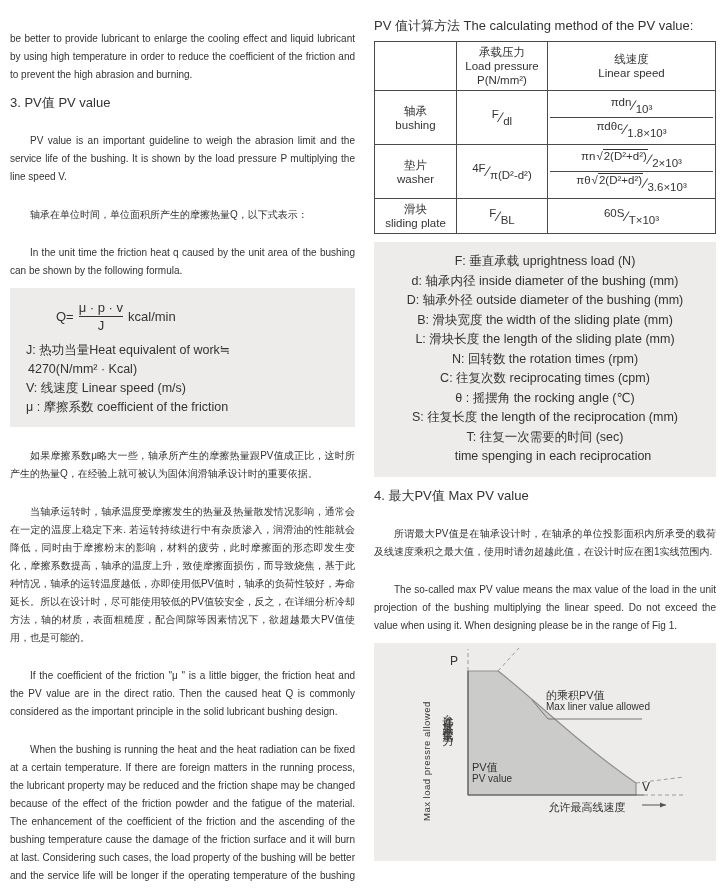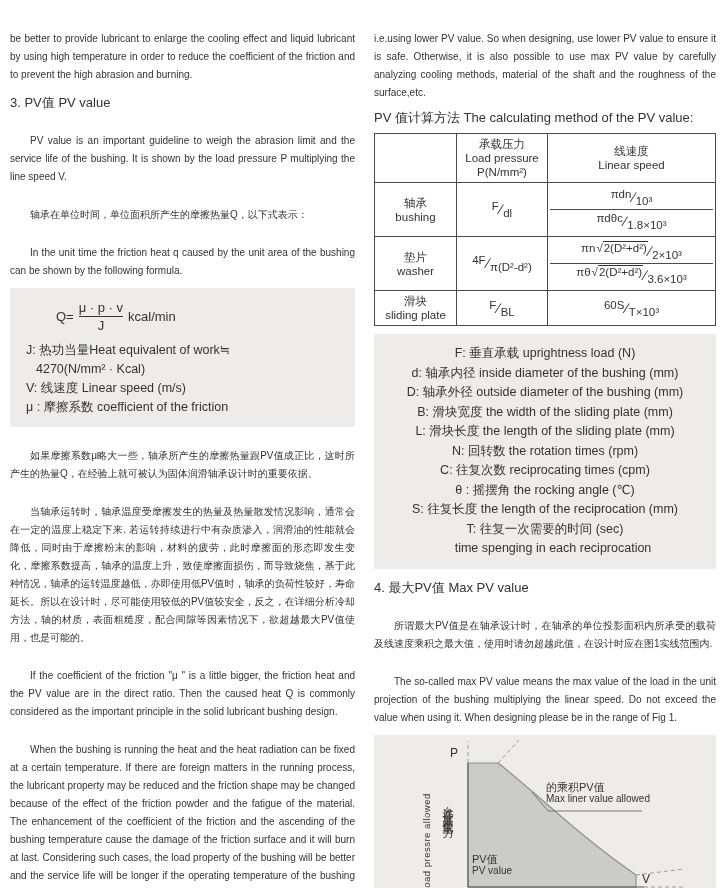--- a/index.html
+++ b/index.html
@@ -12,21 +12,21 @@
   p.body { font-size: 10px; line-height: 18px; text-align: justify; margin-bottom: 5px; margin-top: 20px; }
   p.ind { text-indent: 2em; }
   h3.sec { font-size: 13px; font-weight: normal; margin: 10px 0 9px 0; }
   .graybox { background: #edecea; padding: 10px 12px; margin: 8px 0 9px 0; font-size: 12.5px; }
 
   
   .fline { display: flex; align-items: center; margin: 2px 0 8px 34px; font-size: 13px; }
   .fracv { display: inline-flex; flex-direction: column; align-items: center; margin: 0 5px; }
   .fracv .bar { border-top: 1px solid #333; align-self: stretch; height: 0; margin: 1px 0; }
   .fnote { line-height: 19px; margin-left: 4px; }
-  .fnote.sub { margin-left: 14px; }
+  .fnote.sub { margin-left: 6px; }
 
   
   .tbl-title { font-size: 13px; margin: 7px 0 6px 0; }
   table.pv { border-collapse: collapse; width: 100%; table-layout: fixed; }
   table.pv td { border: 1px solid #4a4a4a; text-align: center; vertical-align: middle;
     font-size: 11.5px; line-height: 14px; padding: 3px 2px; }
   col.c1 { width: 82px; } col.c2 { width: 91px; }
   td.speedcell { padding: 0; }
   .srow { padding: 4px 2px; }
   .srow.first { border-bottom: 1px solid #4a4a4a; }
@@ -84,21 +84,20 @@
     <div class="fnote">μ : 摩擦系数 coefficient of the friction</div>
   </div>
 
   <p class="body ind">如果摩擦系数μ略大一些，轴承所产生的摩擦热量跟PV值成正比，这时所产生的热量Q，在经验上就可被认为固体润滑轴承设计时的重要依据。</p>
   <p class="body ind">当轴承运转时，轴承温度受摩擦发生的热量及热量散发情况影响，通常会在一定的温度上稳定下来. 若运转持续进行中有杂质渗入，润滑油的性能就会降低，同时由于摩擦粉末的影响，材料的疲劳，此时摩擦面的形态即发生变化，摩擦系数提高，轴承的温度上升，致使摩擦面损伤，而导致烧焦，基于此种情况，轴承的运转温度越低，亦即使用低PV值时，轴承的负荷性较好，寿命延长。所以在设计时，尽可能使用较低的PV值较安全，反之，在详细分析冷却方法，轴的材质，表面粗糙度，配合间隙等因素情况下，欲超越最大PV值使用，也是可能的。</p>
   <p class="body ind">If the coefficient of the friction "μ " is a little bigger, the friction heat and the PV value are in the direct ratio. Then the caused heat Q is commonly considered as the important principle in the solid lubricant bushing design.</p>
   <p class="body ind">When the bushing is running the heat and the heat radiation can be fixed at a certain temperature. If there are foreign matters in the running process, the lubricant property may be reduced and the friction shape may be changed because of the effect of the friction powder and the fatigue of the material. The enhancement of the coefficient of the friction and the ascending of the bushing temperature cause the damage of the friction surface and it will burn at last. Considering such cases, the load property of the bushing will be better and the service life will be longer if the operating temperature of the bushing is lower</p>
 </div>
 
 <div class="col" id="col-right">
-  <p class="body">i.e.using lower PV value. So when designing, use lower PV value to ensure it is safe. Otherwise, it is also possible to use max PV value by carefully analyzing cooling methods, material of the shaft and the roughness of the surface,etc.</p>
   <div class="tbl-title">PV 值计算方法 The calculating method of the PV value:</div>
 
   <table class="pv">
     <colgroup>
         <col class="c1">
         <col class="c2">
         <col class="c3">
       </colgroup>
     <tbody>
         <tr>

